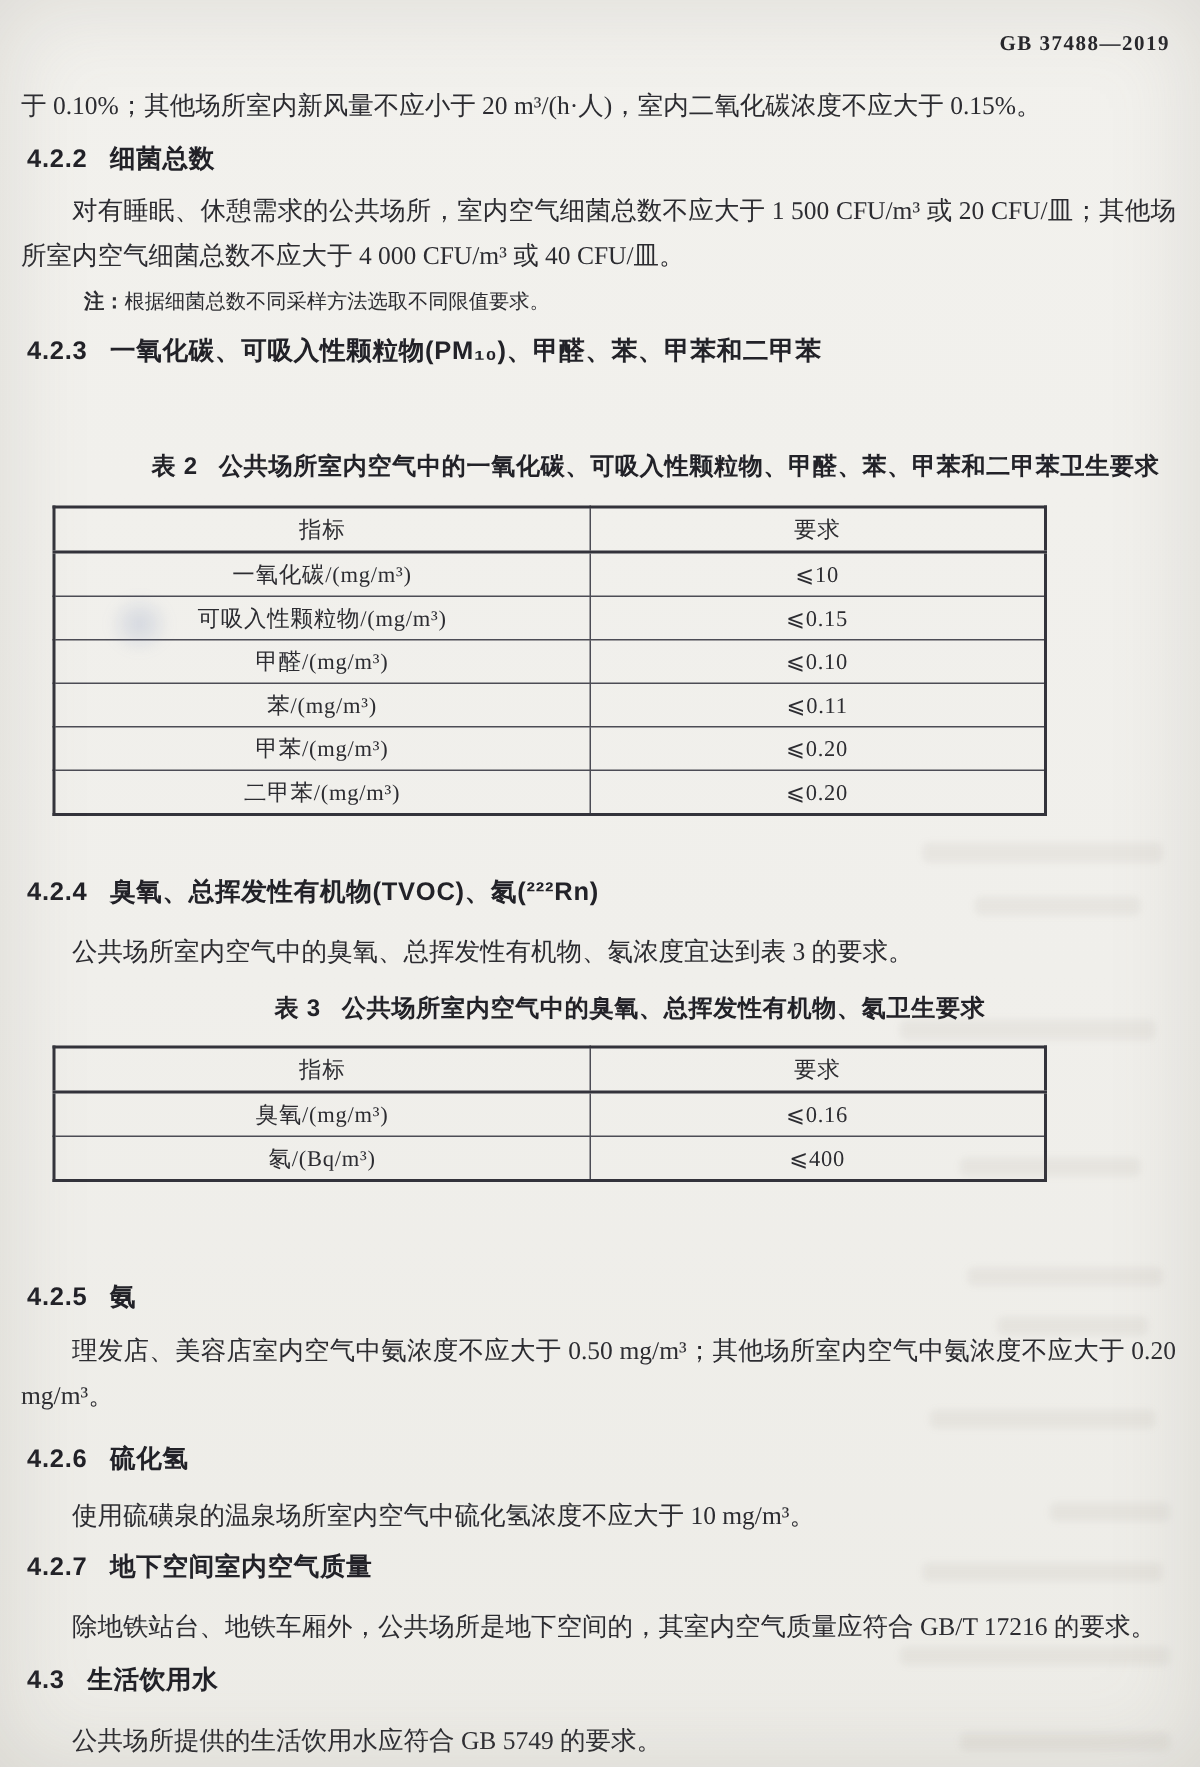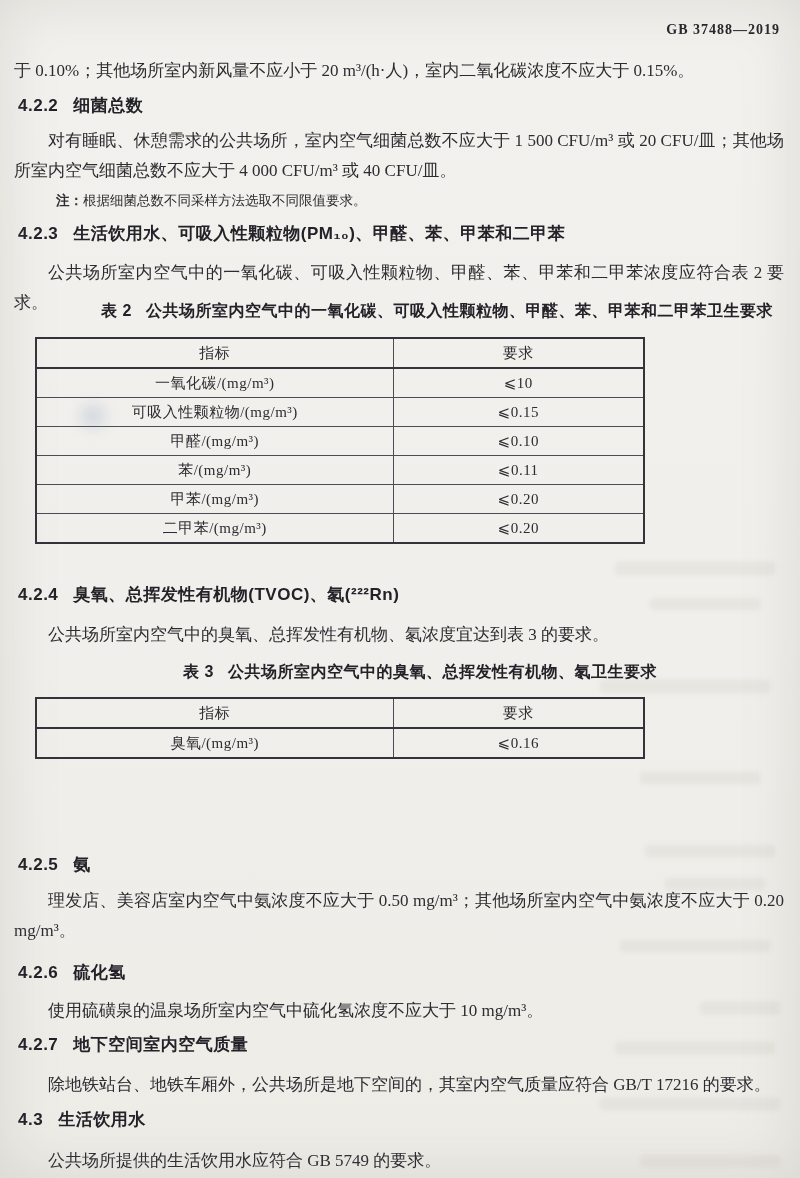--- a/index.html
+++ b/index.html
@@ -36,21 +36,21 @@
   }
   .note .note-label{font-weight:bold;}
   .tbl-caption{
     position:absolute;left:0;width:800px;text-align:center;
     font-family:"Liberation Sans",sans-serif;font-weight:bold;
     font-size:16px;color:#222228;letter-spacing:.5px;white-space:nowrap;
   }
   .tbl-caption .cap-label{margin-right:14px;}
   table.std{
     position:absolute;left:35px;border-collapse:collapse;table-layout:fixed;
-    width:610px;background:transparent;
+    width:663px;background:transparent;
   }
   table.std th,table.std td{
     border:1px solid #4c4c55;text-align:center;vertical-align:middle;
     font-family:"Liberation Serif",serif;font-size:15px;font-weight:normal;
     color:#2c2c31;padding:0;letter-spacing:.5px;
   }
   table.std{border:2px solid #33333b;}
   table.std thead th{border-bottom:2px solid #33333b;height:28px;}
   table.std td{height:28px;}
   table.std col.c1{width:357px;}
@@ -78,23 +78,22 @@
 
   <div class="heading" style="top:94px;">
     <span class="h-num">4.2.2</span><span class="h-title">细菌总数</span>
   </div>
   <div class="para indent" style="top:126px;">对有睡眠、休憩需求的公共场所，室内空气细菌总数不应大于 1 500 CFU/m³ 或 20 CFU/皿；其他场所室内空气细菌总数不应大于 4 000 CFU/m³ 或 40 CFU/皿。</div>
   <div class="note" style="top:191px;">
     <span class="note-label">注：</span><span>根据细菌总数不同采样方法选取不同限值要求。</span>
   </div>
 
   <div class="heading" style="top:222px;">
-    <span class="h-num">4.2.3</span><span class="h-title">生活饮用水、可吸入性颗粒物(PM₁₀)、甲醛、苯、甲苯和二甲苯</span>
-  </div>
-  <div class="para indent" style="top:258px;">公共场所室内空气中的一氧化碳、可吸入性颗粒物、甲醛、苯、甲苯和二甲苯浓度应符合表 2 要求。</div>
+    <span class="h-num">4.2.3</span><span class="h-title">一氧化碳、可吸入性颗粒物(PM₁₀)、甲醛、苯、甲苯和二甲苯</span>
+  </div>
 
   <div class="tbl-caption" style="top:301px;margin-left:37px;">
     <span class="cap-label">表 2</span><span>公共场所室内空气中的一氧化碳、可吸入性颗粒物、甲醛、苯、甲苯和二甲苯卫生要求</span>
   </div>
 
   <table class="std" style="top:337px;">
     <colgroup>
         <col class="c1">
         <col>
       </colgroup>
@@ -149,20 +148,24 @@
     <thead>
       <tr>
         <th>指标</th>
         <th>要求</th>
       </tr>
     </thead>
     <tbody>
       <tr>
         <td>臭氧/(mg/m³)</td>
         <td>⩽0.16</td>
+      </tr>
+      <tr>
+        <td>氡/(Bq/m³)</td>
+        <td>⩽400</td>
       </tr>
     </tbody>
   </table>
 
   <div class="heading" style="top:853px;">
     <span class="h-num">4.2.5</span><span class="h-title">氨</span>
   </div>
   <div class="para indent" style="top:886px;">理发店、美容店室内空气中氨浓度不应大于 0.50 mg/m³；其他场所室内空气中氨浓度不应大于 0.20 mg/m³。</div>
 
   <div class="heading" style="top:961px;">

